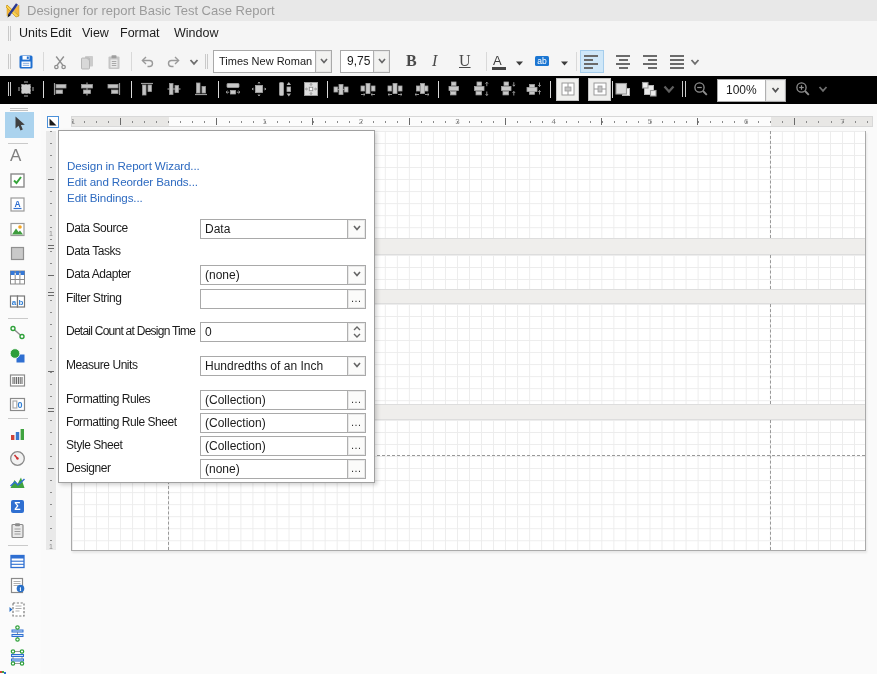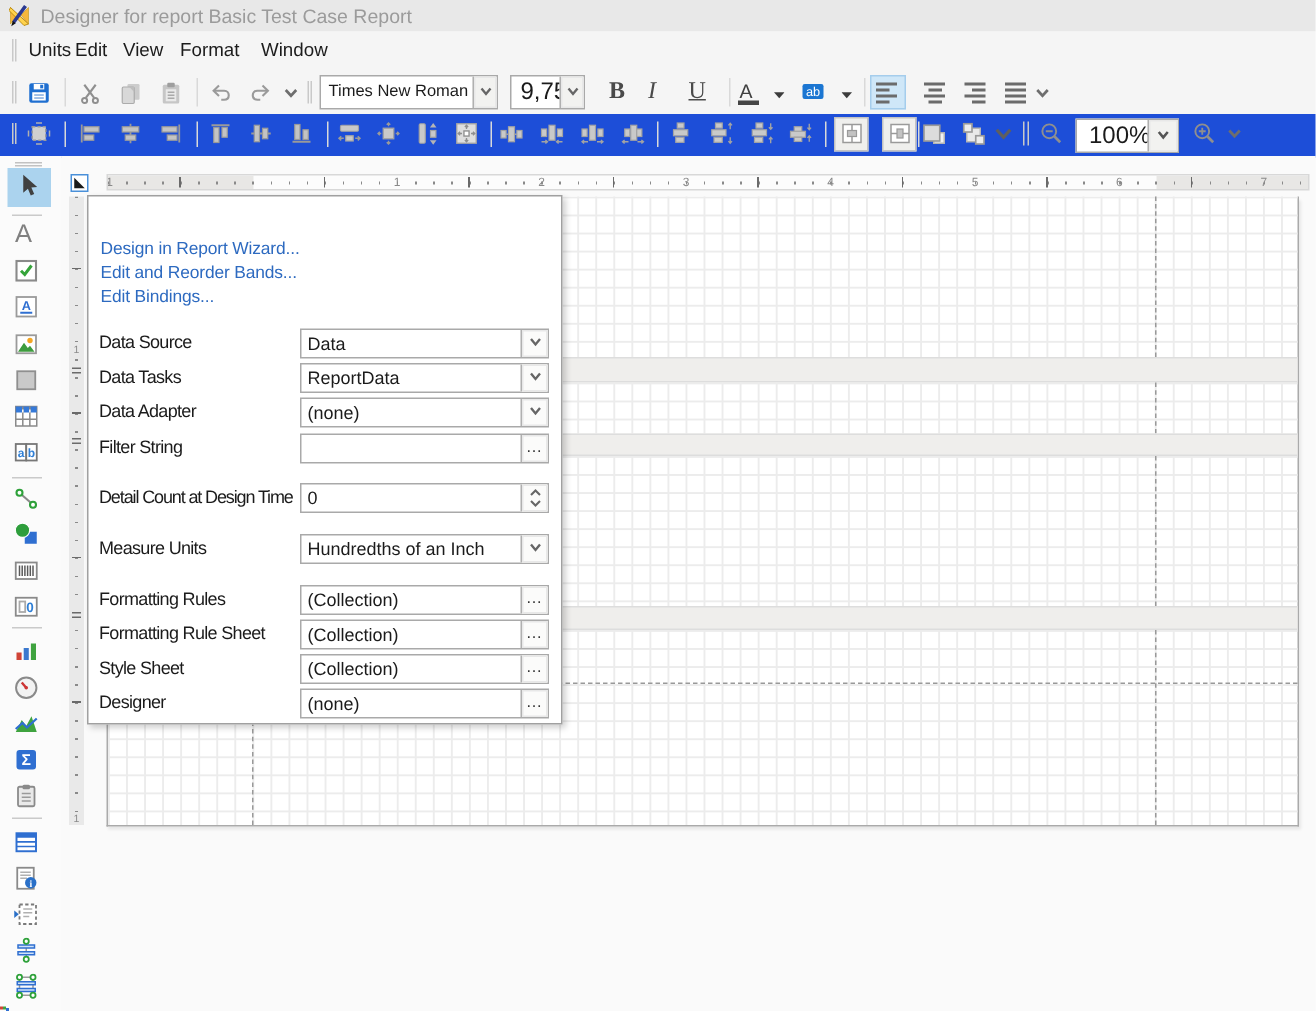--- a/index.html
+++ b/index.html
@@ -1,21 +1,21 @@
 <!DOCTYPE html>
 <html><head><meta charset="utf-8"><style>
 html,body{margin:0;padding:0;}
 body{width:877px;height:674px;position:relative;overflow:hidden;background:#fafafa;font-family:"Liberation Sans",sans-serif;}
 .abs{position:absolute;}
 #titlebar{left:0;top:0;width:877px;height:21px;background:#e8e8e8;}
 #title{left:27px;top:0;line-height:21px;font-size:13px;color:#9b9b9b;}
 #menubar{left:0;top:21px;width:877px;height:25px;background:#f5f5f5;}
 .mi{top:0;line-height:25px;font-size:12.5px;color:#1c1c1c;}
 #tb1{left:0;top:46px;width:877px;height:30px;background:#f5f5f5;}
-#tb2{left:0;top:76px;width:877px;height:28px;background:#1d4ed8;border-bottom:1px solid #e3e3e3;}
+#tb2{left:0;top:76px;width:877px;height:28px;background:#000000;border-bottom:1px solid #e3e3e3;}
 .grip{width:1px;background:#c9c9c9;}
 .vsep{width:1px;background:#d9d9d9;}
 #leftstrip{left:0;top:104px;width:41px;height:570px;background:#fbfbfb;}
 .hsep{left:8px;width:20px;height:1px;background:#cacaca;}
 #ptr{left:5px;top:8px;width:29px;height:26px;background:#abd3ee;}
 .ti{left:9px;width:17px;height:17px;}
 #designbg{left:41px;top:104px;width:836px;height:570px;background:#fafafa;}
 #hruler{left:71px;top:116px;width:800px;height:9px;background:#fcfcfc;border:1px solid #d8d8d8;overflow:hidden;}
 .rmarg{top:0;height:9px;background:#e8e7e5;}
 #hdots{left:0;right:0;top:3.5px;height:2px;background:repeating-linear-gradient(to right,#8a8a8a 0 1px,transparent 1px 12.04px);}
@@ -35,21 +35,21 @@
 #phead{left:0;top:0;right:0;height:18px;background:#1278d3;color:#fff;font-weight:bold;font-size:12px;line-height:18px;padding-left:10px;}
 .plink{left:8px;font-size:11.6px;letter-spacing:-0.1px;color:#2d6ac0;}
 .plabel{left:7px;font-size:12px;color:#1b1b1b;height:20px;line-height:20px;letter-spacing:-0.45px;white-space:nowrap;}
 .combo{box-sizing:border-box;left:141px;width:166px;height:20px;border:1px solid #a9a9a9;background:#fff;font-size:12px;line-height:18px;color:#1b1b1b;padding-left:4px;}
 .cbtn{position:absolute;right:0;top:0;width:17px;height:18px;border-left:1px solid #b0b0b0;background:#fbfbfa;text-align:center;color:#555;box-shadow:inset 0 0 0 1px #e8e8e8;}
 .cbtn svg{display:block;margin:5px auto 0;}
 .dots3{font-size:11px;line-height:16px;color:#333;letter-spacing:1px;}
 .tbicon{top:8px;width:16px;height:16px;}
 .tb2icon{top:5px;width:16px;height:16px;}
 .serifbtn{font-family:"Liberation Serif",serif;color:#4a4a4a;}
-.combo2{box-sizing:border-box;height:23px;border:1px solid #a9a9a9;background:#fff;font-size:16px;line-height:21px;color:#1b1b1b;}
+.combo2{box-sizing:border-box;height:23px;border:1px solid #a9a9a9;background:#fff;font-size:12px;line-height:21px;color:#1b1b1b;}
 </style></head>
 <body>
 <div class="abs" id="titlebar">
  <svg class="abs" style="left:6px;top:3px" width="15" height="15" viewBox="0 0 15 15">
   <polygon points="1,2 6,7 1,13" fill="#f6b73c" stroke="#caa22e" stroke-width="0.5"></polygon>
   <polygon points="13,2 8,7 13,13" fill="#f6b73c" stroke="#caa22e" stroke-width="0.5"></polygon>
   <polygon points="1,2 13,13 10,14 0,4" fill="#ffd34d" stroke="#b8860b" stroke-width="0.6"></polygon>
   <line x1="11" y1="1" x2="3" y2="12" stroke="#2b3990" stroke-width="2.4"></line>
   <polygon points="2.5,11 4.5,12.5 1.5,14.5" fill="#111"></polygon>
  </svg>
@@ -524,25 +524,20 @@
  <span class="abs plink" style="top:28px">Design in Report Wizard...</span>
  <span class="abs plink" style="top:44px">Edit and Reorder Bands...</span>
  <span class="abs plink" style="top:60px">Edit Bindings...</span>
  <span class="abs plabel" style="top:87px">Data Source</span>
  <div class="abs combo" style="top:88px">Data<span class="cbtn">
         <svg width="8" height="6" viewBox="0 0 8 6">
           <polyline points="1,1 4,4.6 7,1" fill="none" stroke="#666" stroke-width="1.6"></polyline>
         </svg>
       </span></div>
  <span class="abs plabel" style="top:110px">Data Tasks</span>
- <div class="abs combo" style="top:111px">ReportData<span class="cbtn">
-        <svg width="8" height="6" viewBox="0 0 8 6">
-          <polyline points="1,1 4,4.6 7,1" fill="none" stroke="#666" stroke-width="1.6"></polyline>
-        </svg>
-      </span></div>
  <span class="abs plabel" style="top:133px">Data Adapter</span>
  <div class="abs combo" style="top:134px">(none)<span class="cbtn">
         <svg width="8" height="6" viewBox="0 0 8 6">
           <polyline points="1,1 4,4.6 7,1" fill="none" stroke="#666" stroke-width="1.6"></polyline>
         </svg>
       </span></div>
  <span class="abs plabel" style="top:156.5px">Filter String</span>
  <div class="abs combo" style="top:157.5px">
       <span class="cbtn dots3">…</span>
     </div>

